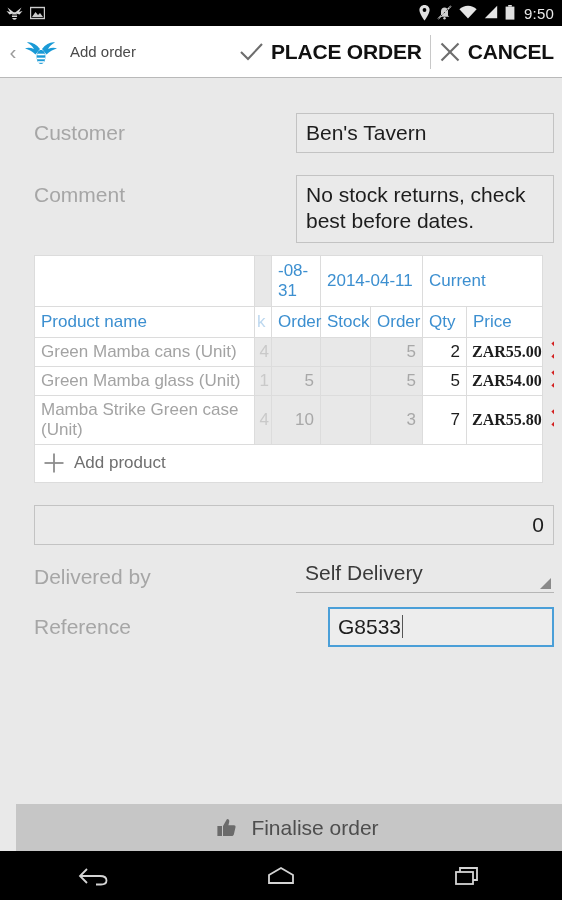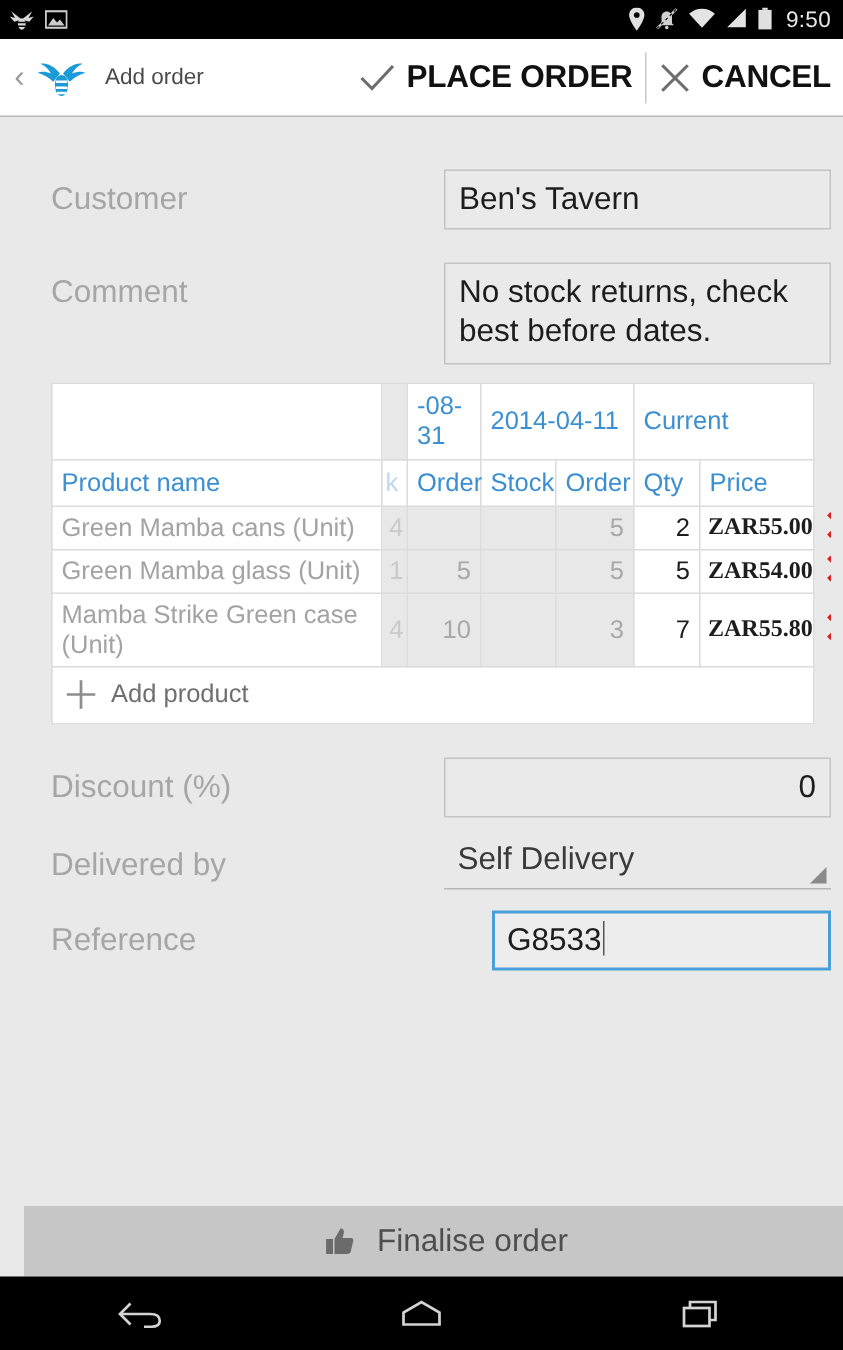--- a/index.html
+++ b/index.html
@@ -283,21 +283,20 @@
               <span class="add-label">Add product</span>
             </div>
           </td>
           <td class="del-cell"></td>
         </tr>
       </tbody>
         </table>
     </div>
 
     <div class="field-row" style="margin-top:22px;">
-      <div class="field-label">Discount (%)</div>
       <div class="field-ctl">
         <div class="txtbox num">0</div>
       </div>
     </div>
 
     <div class="field-row" style="margin-top:12px;">
       <div class="field-label">Delivered by</div>
       <div class="field-ctl">
         <div class="spinner">
           <span class="spinner-val">Self Delivery</span>

